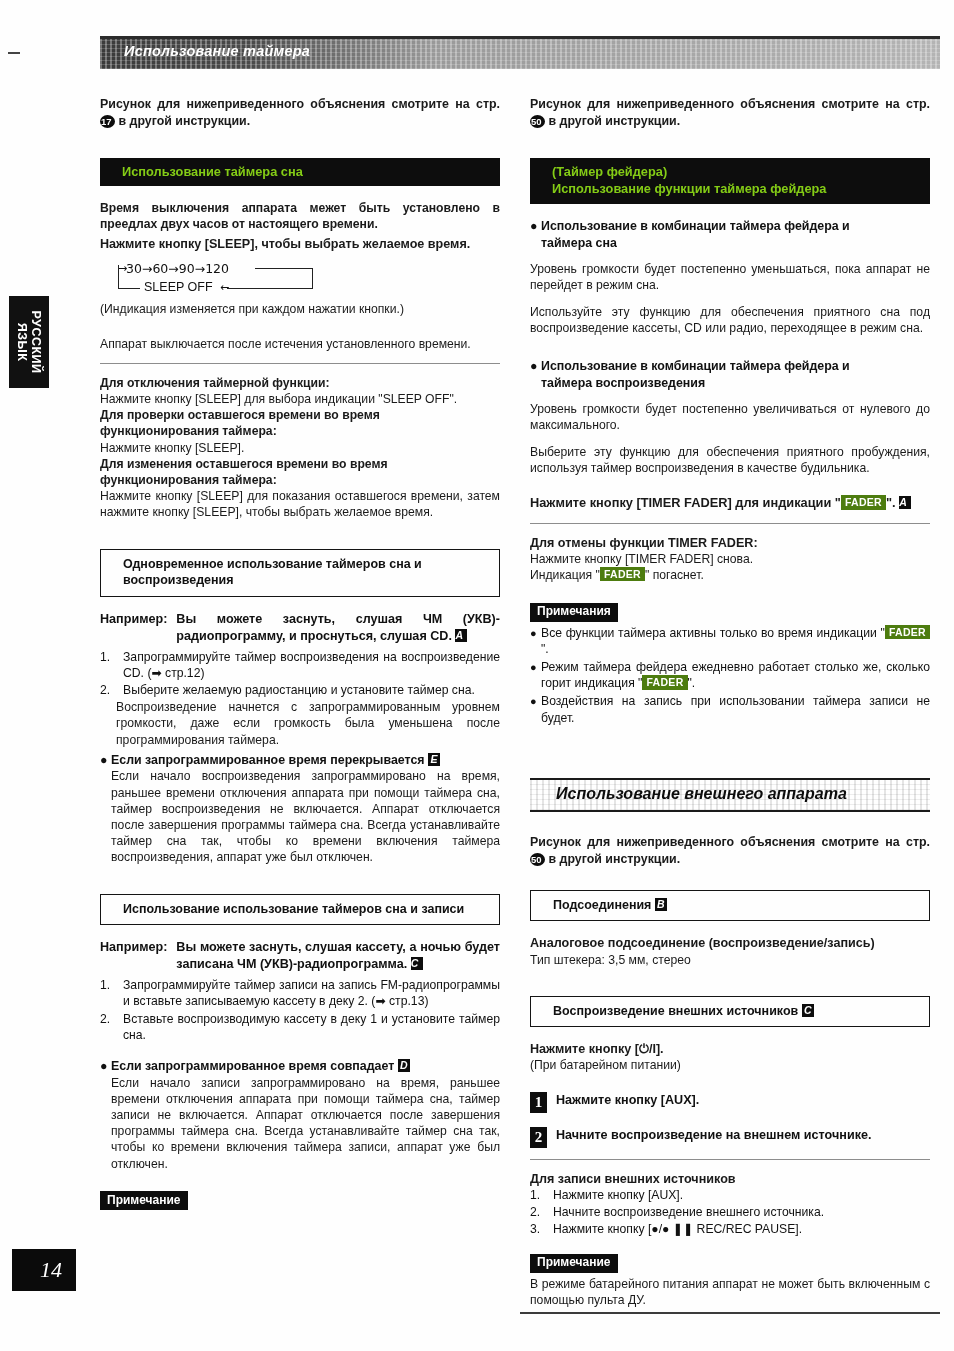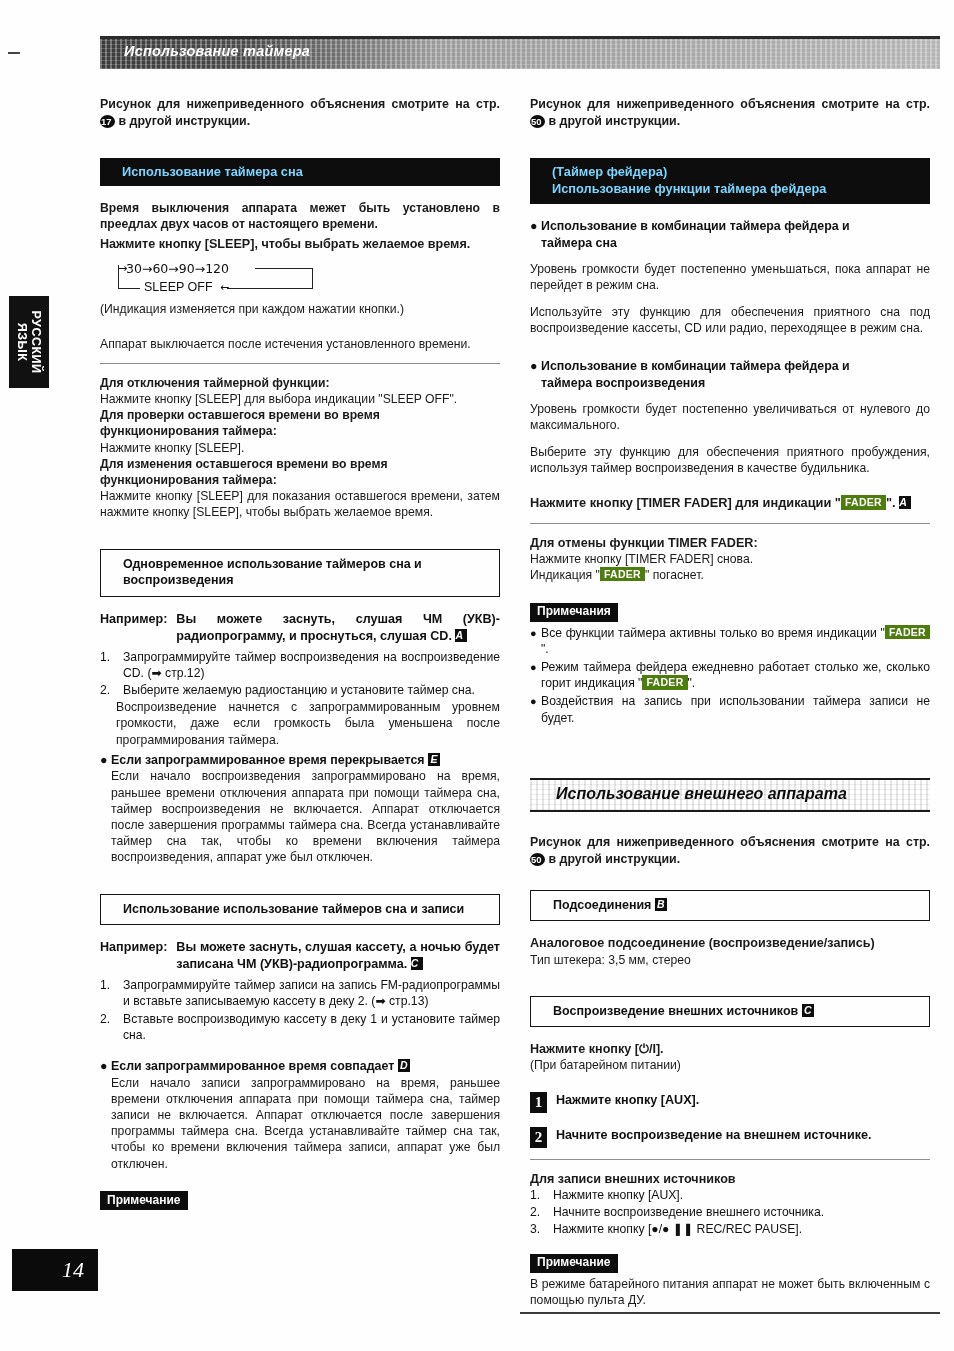--- a/index.html
+++ b/index.html
@@ -88,21 +88,21 @@
     line-height: 1.15;
     text-align: center;
   }
   .lang-tab span i { font-style: normal; display: block; }
 
   
   .page-num {
     position: absolute;
     left: 12px;
     top: 1249px;
-    width: 86px;
+    width: 64px;
     height: 42px;
     background: #0b0b0b;
   }
   .page-num span {
     position: absolute;
     right: 14px;
     top: 8px;
     color: #ffffff;
     font-style: italic;
     font-size: 22px;
@@ -149,21 +149,21 @@
     font-size: 12.4px;
     line-height: 17px;
     font-weight: bold;
     text-align: justify;
     text-align-last: left;
   }
 
   
   .sec-black {
     background: #0d0d0d;
-    color: #7dd3fc;
+    color: #84cc16;
     font-weight: bold;
     font-size: 12.8px;
     line-height: 17px;
     padding: 5px 0 6px 22px;
     width: 400px;
     box-sizing: border-box;
   }
   .sec-black.tall { padding-bottom: 7px; }
 
   

